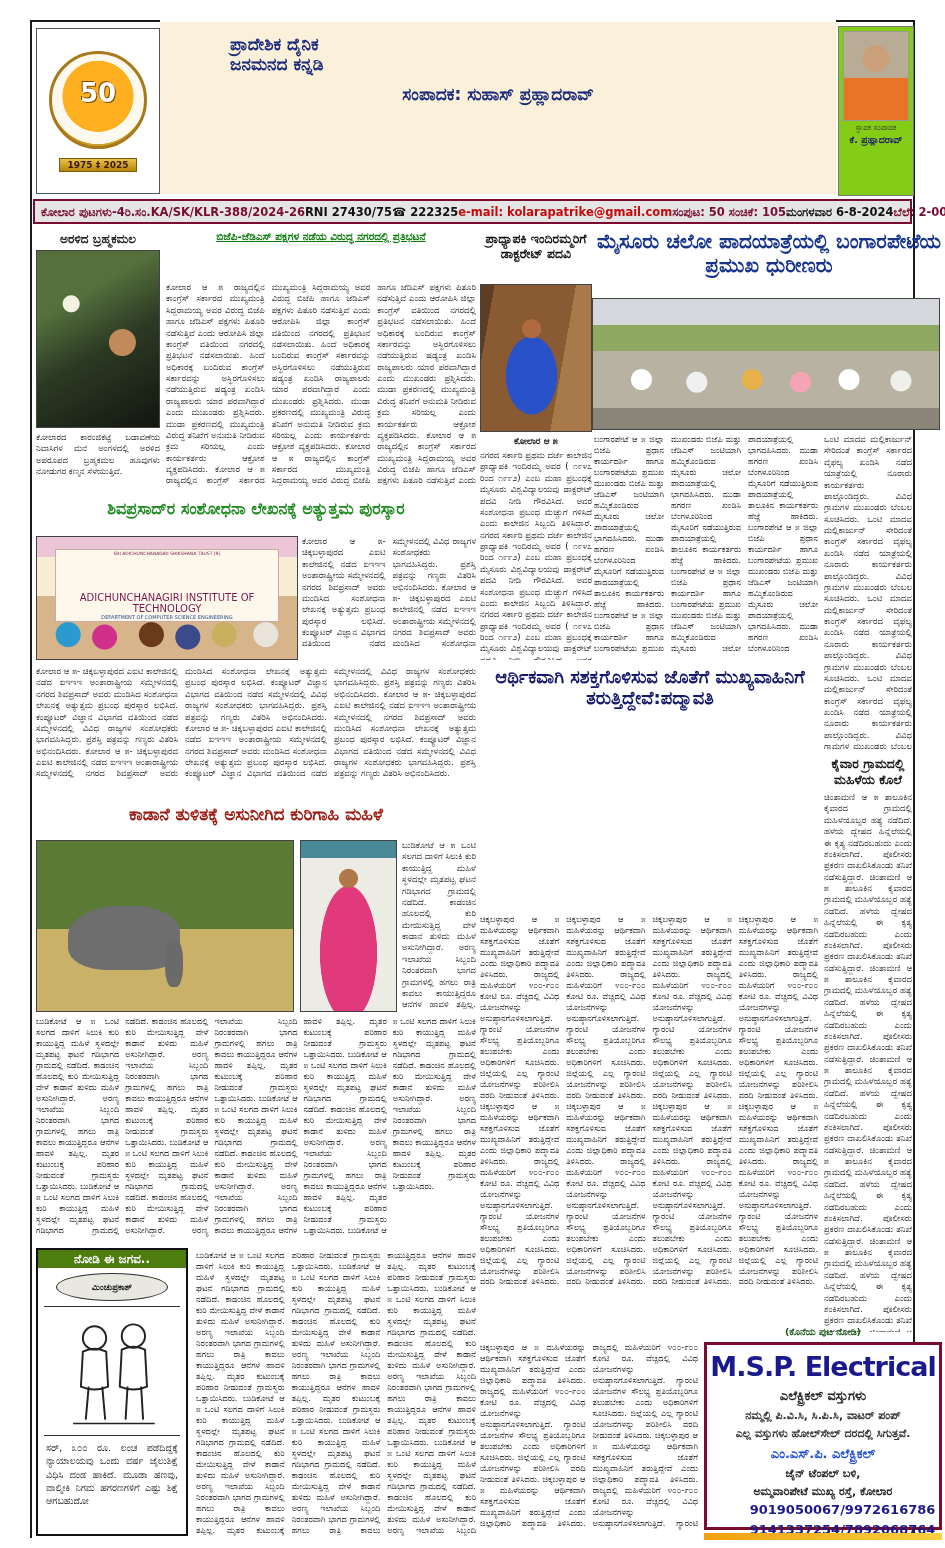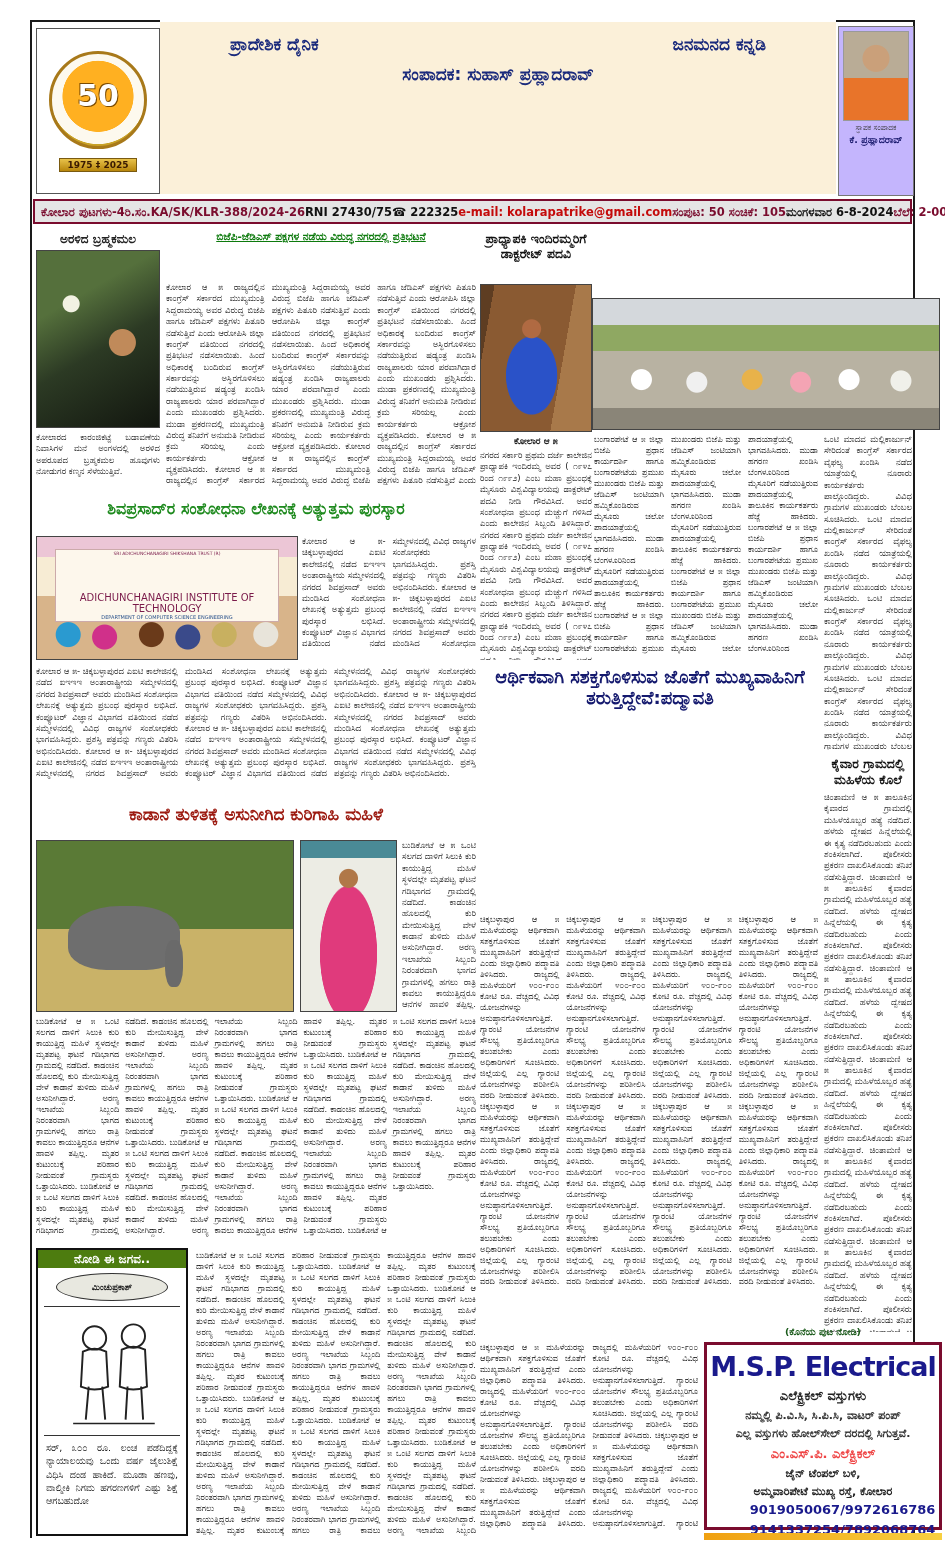--- a/index.html
+++ b/index.html
@@ -7,35 +7,35 @@
         font-family:"DejaVu Sans",sans-serif;overflow:hidden;}
   .vline{position:absolute;top:20px;bottom:10px;width:2px;background:#1a1a1a;}
   .hline-top{position:absolute;top:20px;height:2px;background:#1a1a1a;}
 
   
   .logo-box{position:absolute;left:36px;top:28px;width:122px;height:164px;background:#fff;
             border:1px solid #555;text-align:center;}
   .emblem{width:92px;height:92px;border-radius:50%;margin:22px auto 4px;position:relative;
           background:radial-gradient(circle at 50% 46%, #ffb021 0 52%, #fdf9ee 53% 70%, #c9a227 71% 100%);
           border:3px solid #a8791a;}
-  .emblem .fifty{position:absolute;left:0;right:0;top:24px;font-size:30px;font-weight:bold;color:#fff;
+  .emblem .fifty{position:absolute;left:0;right:0;top:24px;font-size:26px;font-weight:bold;color:#fff;
           text-shadow:1px 1px 0 #7a4a00, -1px -1px 0 #7a4a00;text-align:center;}
   .emblem-years{display:inline-block;margin-top:2px;background:linear-gradient(#e8c24a,#b8860b);
           color:#3a1a00;font-size:9px;font-weight:bold;padding:1px 8px;border:1px solid #7a5a10;}
   .head-center{position:absolute;left:160px;top:22px;width:676px;height:172px;background:#fbf0d9;}
   .tagline-row{display:flex;justify-content:space-between;padding:12px 70px 0 70px;
-          color:#1a2a7c;font-weight:bold;font-size:17px;}
+          color:#1a2a7c;font-weight:bold;font-size:17px;flex-direction:column;}
   .masthead-row{display:flex;justify-content:center;align-items:center;gap:16px;margin-top:8px;}
   .masthead-word{font-size:54px;font-weight:bold;color:#d42a10;line-height:1;
           text-shadow:2px 2px 0 rgba(60,20,0,0.45);}
   .coin{width:52px;height:52px;border-radius:50%;
           background:radial-gradient(circle at 38% 35%, #5a7a3a 0 18%, #2c4a1c 40%, #15280d 100%);
           border:2px solid #0e1c08;box-shadow:inset 0 0 6px #7a9a50;}
   .editor-line{text-align:center;margin-top:10px;color:#1a2a7c;font-weight:bold;font-size:17px;}
-  .founder-box{position:absolute;left:838px;top:26px;width:74px;height:168px;background:#c4b5fd;
+  .founder-box{position:absolute;left:838px;top:26px;width:74px;height:168px;background:#84cc16;
           border:1px solid #777;text-align:center;}
   .founder-photo{width:64px;height:88px;margin:4px auto 2px;border:1px solid #999;
           background:
             radial-gradient(circle at 50% 30%, #caa07a 0 13px, rgba(0,0,0,0) 14px),
             linear-gradient(#b9ac96 0 52%, #e8742a 52% 100%);}
   .founder-label{font-size:7.5px;color:#333;}
   .founder-name{font-size:9.5px;font-weight:bold;color:#1a1a6e;margin-top:1px;}
 
   
   .infobar{position:absolute;left:33px;top:199px;width:879px;height:25px;border:2px solid #7a0c2e;
@@ -117,21 +117,21 @@
   
   .subhead{font-weight:bold;text-align:center;color:#111;font-size:12.5px;line-height:1.25;}
 
   
   .ad-note{font-size:9.5px;color:#1a5a1a;font-weight:bold;text-align:center;}
   .ad-box{position:absolute;border:3px solid #7a0c2e;background:#fff;box-sizing:border-box;
       text-align:center;padding-top:6px;}
   .ad-title{font-size:27px;font-weight:bold;color:#1a1a8c;letter-spacing:-1px;}
   .ad-line1{font-size:13px;font-weight:bold;color:#222;margin-top:6px;}
   .ad-line2,.ad-line3{font-size:11px;font-weight:bold;color:#333;margin-top:5px;}
-  .ad-name{font-size:13px;font-weight:bold;color:#ef4444;margin-top:6px;}
+  .ad-name{font-size:13px;font-weight:bold;color:#1d4ed8;margin-top:6px;}
   .ad-addr{font-size:11px;font-weight:bold;color:#222;margin-top:5px;}
   .ad-phone{font-size:13px;font-weight:bold;color:#1a1a8c;line-height:1.25;margin-top:4px;padding-left:39px;}
   .ad-strip{position:absolute;height:7px;background:linear-gradient(90deg,#f0a010,#f8d040);}
 </style>
 </head>
 <body>
 
 <div class="page">
 
   <div class="vline" style="left:30px;"></div>
@@ -216,20 +216,21 @@
     </div>
     <div class="cartoon-caption">ಸರ್, ೩೦೦ ರೂ. ಲಂಚ ಪಡೆದಿದ್ದಕ್ಕೆ ನ್ಯಾಯಾಲಯವು ಒಂದು ವರ್ಷ ಜೈಲುಶಿಕ್ಷೆ ವಿಧಿಸಿ ದಂಡ ಹಾಕಿದೆ. ಮೂಡಾ ಹಣವು, ವಾಲ್ಮೀಕಿ ನಿಗಮ ಹಗರಣಗಳಿಗೆ ಎಷ್ಟು ಶಿಕ್ಷೆ ಆಗಬಹುದೋ</div>
   </div>
   <div class="abs bodytxt cols3" style="left:196px;top:1250px;width:280px;height:286px;font-size:8.2px;">ಬುಡಿಕೋಟೆ ಆ ೫ ಒಂಟಿ ಸಲಗದ ದಾಳಿಗೆ ಸಿಲುಕಿ ಕುರಿ ಕಾಯುತ್ತಿದ್ದ ಮಹಿಳೆ ಸ್ಥಳದಲ್ಲೇ ಮೃತಪಟ್ಟ ಘಟನೆ ಗಡಿಭಾಗದ ಗ್ರಾಮದಲ್ಲಿ ನಡೆದಿದೆ. ಕಾಡಂಚಿನ ಹೊಲದಲ್ಲಿ ಕುರಿ ಮೇಯಿಸುತ್ತಿದ್ದ ವೇಳೆ ಕಾಡಾನೆ ತುಳಿದು ಮಹಿಳೆ ಅಸುನೀಗಿದ್ದಾರೆ. ಅರಣ್ಯ ಇಲಾಖೆಯ ಸಿಬ್ಬಂದಿ ನಿರಂತರವಾಗಿ ಭಾಗದ ಗ್ರಾಮಗಳಲ್ಲಿ ಹಗಲು ರಾತ್ರಿ ಕಾವಲು ಕಾಯುತ್ತಿದ್ದರೂ ಆನೆಗಳ ಹಾವಳಿ ತಪ್ಪಿಲ್ಲ. ಮೃತರ ಕುಟುಂಬಕ್ಕೆ ಪರಿಹಾರ ನೀಡುವಂತೆ ಗ್ರಾಮಸ್ಥರು ಒತ್ತಾಯಿಸಿದರು. ಬುಡಿಕೋಟೆ ಆ ೫ ಒಂಟಿ ಸಲಗದ ದಾಳಿಗೆ ಸಿಲುಕಿ ಕುರಿ ಕಾಯುತ್ತಿದ್ದ ಮಹಿಳೆ ಸ್ಥಳದಲ್ಲೇ ಮೃತಪಟ್ಟ ಘಟನೆ ಗಡಿಭಾಗದ ಗ್ರಾಮದಲ್ಲಿ ನಡೆದಿದೆ. ಕಾಡಂಚಿನ ಹೊಲದಲ್ಲಿ ಕುರಿ ಮೇಯಿಸುತ್ತಿದ್ದ ವೇಳೆ ಕಾಡಾನೆ ತುಳಿದು ಮಹಿಳೆ ಅಸುನೀಗಿದ್ದಾರೆ. ಅರಣ್ಯ ಇಲಾಖೆಯ ಸಿಬ್ಬಂದಿ ನಿರಂತರವಾಗಿ ಭಾಗದ ಗ್ರಾಮಗಳಲ್ಲಿ ಹಗಲು ರಾತ್ರಿ ಕಾವಲು ಕಾಯುತ್ತಿದ್ದರೂ ಆನೆಗಳ ಹಾವಳಿ ತಪ್ಪಿಲ್ಲ. ಮೃತರ ಕುಟುಂಬಕ್ಕೆ ಪರಿಹಾರ ನೀಡುವಂತೆ ಗ್ರಾಮಸ್ಥರು ಒತ್ತಾಯಿಸಿದರು. ಬುಡಿಕೋಟೆ ಆ ೫ ಒಂಟಿ ಸಲಗದ ದಾಳಿಗೆ ಸಿಲುಕಿ ಕುರಿ ಕಾಯುತ್ತಿದ್ದ ಮಹಿಳೆ ಸ್ಥಳದಲ್ಲೇ ಮೃತಪಟ್ಟ ಘಟನೆ ಗಡಿಭಾಗದ ಗ್ರಾಮದಲ್ಲಿ ನಡೆದಿದೆ. ಕಾಡಂಚಿನ ಹೊಲದಲ್ಲಿ ಕುರಿ ಮೇಯಿಸುತ್ತಿದ್ದ ವೇಳೆ ಕಾಡಾನೆ ತುಳಿದು ಮಹಿಳೆ ಅಸುನೀಗಿದ್ದಾರೆ. ಅರಣ್ಯ ಇಲಾಖೆಯ ಸಿಬ್ಬಂದಿ ನಿರಂತರವಾಗಿ ಭಾಗದ ಗ್ರಾಮಗಳಲ್ಲಿ ಹಗಲು ರಾತ್ರಿ ಕಾವಲು ಕಾಯುತ್ತಿದ್ದರೂ ಆನೆಗಳ ಹಾವಳಿ ತಪ್ಪಿಲ್ಲ. ಮೃತರ ಕುಟುಂಬಕ್ಕೆ ಪರಿಹಾರ ನೀಡುವಂತೆ ಗ್ರಾಮಸ್ಥರು ಒತ್ತಾಯಿಸಿದರು. ಬುಡಿಕೋಟೆ ಆ ೫ ಒಂಟಿ ಸಲಗದ ದಾಳಿಗೆ ಸಿಲುಕಿ ಕುರಿ ಕಾಯುತ್ತಿದ್ದ ಮಹಿಳೆ ಸ್ಥಳದಲ್ಲೇ ಮೃತಪಟ್ಟ ಘಟನೆ ಗಡಿಭಾಗದ ಗ್ರಾಮದಲ್ಲಿ ನಡೆದಿದೆ. ಕಾಡಂಚಿನ ಹೊಲದಲ್ಲಿ ಕುರಿ ಮೇಯಿಸುತ್ತಿದ್ದ ವೇಳೆ ಕಾಡಾನೆ ತುಳಿದು ಮಹಿಳೆ ಅಸುನೀಗಿದ್ದಾರೆ. ಅರಣ್ಯ ಇಲಾಖೆಯ ಸಿಬ್ಬಂದಿ ನಿರಂತರವಾಗಿ ಭಾಗದ ಗ್ರಾಮಗಳಲ್ಲಿ ಹಗಲು ರಾತ್ರಿ ಕಾವಲು ಕಾಯುತ್ತಿದ್ದರೂ ಆನೆಗಳ ಹಾವಳಿ ತಪ್ಪಿಲ್ಲ. ಮೃತರ ಕುಟುಂಬಕ್ಕೆ ಪರಿಹಾರ ನೀಡುವಂತೆ ಗ್ರಾಮಸ್ಥರು ಒತ್ತಾಯಿಸಿದರು. ಬುಡಿಕೋಟೆ ಆ ೫ ಒಂಟಿ ಸಲಗದ ದಾಳಿಗೆ ಸಿಲುಕಿ ಕುರಿ ಕಾಯುತ್ತಿದ್ದ ಮಹಿಳೆ ಸ್ಥಳದಲ್ಲೇ ಮೃತಪಟ್ಟ ಘಟನೆ ಗಡಿಭಾಗದ ಗ್ರಾಮದಲ್ಲಿ ನಡೆದಿದೆ. ಕಾಡಂಚಿನ ಹೊಲದಲ್ಲಿ ಕುರಿ ಮೇಯಿಸುತ್ತಿದ್ದ ವೇಳೆ ಕಾಡಾನೆ ತುಳಿದು ಮಹಿಳೆ ಅಸುನೀಗಿದ್ದಾರೆ. ಅರಣ್ಯ ಇಲಾಖೆಯ ಸಿಬ್ಬಂದಿ ನಿರಂತರವಾಗಿ ಭಾಗದ ಗ್ರಾಮಗಳಲ್ಲಿ ಹಗಲು ರಾತ್ರಿ ಕಾವಲು ಕಾಯುತ್ತಿದ್ದರೂ ಆನೆಗಳ ಹಾವಳಿ ತಪ್ಪಿಲ್ಲ. ಮೃತರ ಕುಟುಂಬಕ್ಕೆ ಪರಿಹಾರ ನೀಡುವಂತೆ ಗ್ರಾಮಸ್ಥರು ಒತ್ತಾಯಿಸಿದರು. ಬುಡಿಕೋಟೆ ಆ ೫ ಒಂಟಿ ಸಲಗದ ದಾಳಿಗೆ ಸಿಲುಕಿ ಕುರಿ ಕಾಯುತ್ತಿದ್ದ ಮಹಿಳೆ ಸ್ಥಳದಲ್ಲೇ ಮೃತಪಟ್ಟ ಘಟನೆ ಗಡಿಭಾಗದ ಗ್ರಾಮದಲ್ಲಿ ನಡೆದಿದೆ. ಕಾಡಂಚಿನ ಹೊಲದಲ್ಲಿ ಕುರಿ ಮೇಯಿಸುತ್ತಿದ್ದ ವೇಳೆ ಕಾಡಾನೆ ತುಳಿದು ಮಹಿಳೆ ಅಸುನೀಗಿದ್ದಾರೆ. ಅರಣ್ಯ ಇಲಾಖೆಯ ಸಿಬ್ಬಂದಿ ನಿರಂತರವಾಗಿ ಭಾಗದ ಗ್ರಾಮಗಳಲ್ಲಿ ಹಗಲು ರಾತ್ರಿ ಕಾವಲು ಕಾಯುತ್ತಿದ್ದರೂ ಆನೆಗಳ ಹಾವಳಿ ತಪ್ಪಿಲ್ಲ. ಮೃತರ ಕುಟುಂಬಕ್ಕೆ ಪರಿಹಾರ ನೀಡುವಂತೆ ಗ್ರಾಮಸ್ಥರು ಒತ್ತಾಯಿಸಿದರು.</div>
 
   <div class="abs headline" style="left:480px;top:232px;width:112px;font-size:12.5px;color:#111;">ಪ್ರಾಧ್ಯಾಪಕಿ ಇಂದಿರಮ್ಮರಿಗೆ ಡಾಕ್ಟರೇಟ್ ಪದವಿ</div>
   <div class="photo ph-indira" style="left:480px;top:284px;width:112px;height:148px;"></div>
   <div class="abs caption" style="left:480px;top:436px;width:112px;font-size:9px;">ಕೋಲಾರ ಆ ೫</div>
   <div class="abs bodytxt" style="left:480px;top:450px;width:112px;height:210px;">ನಗರದ ಸರ್ಕಾರಿ ಪ್ರಥಮ ದರ್ಜೆ ಕಾಲೇಜಿನ ಪ್ರಾಧ್ಯಾಪಕಿ ಇಂದಿರಮ್ಮ ಅವರ ( ೧೯೪೭ ರಿಂದ ೧೯೯೨) ಎಂಬ ಮಹಾ ಪ್ರಬಂಧಕ್ಕೆ ಮೈಸೂರು ವಿಶ್ವವಿದ್ಯಾಲಯವು ಡಾಕ್ಟರೇಟ್ ಪದವಿ ನೀಡಿ ಗೌರವಿಸಿದೆ. ಅವರ ಸಂಶೋಧನಾ ಪ್ರಬಂಧ ಮೆಚ್ಚುಗೆ ಗಳಿಸಿದೆ ಎಂದು ಕಾಲೇಜಿನ ಸಿಬ್ಬಂದಿ ತಿಳಿಸಿದ್ದಾರೆ. ನಗರದ ಸರ್ಕಾರಿ ಪ್ರಥಮ ದರ್ಜೆ ಕಾಲೇಜಿನ ಪ್ರಾಧ್ಯಾಪಕಿ ಇಂದಿರಮ್ಮ ಅವರ ( ೧೯೪೭ ರಿಂದ ೧೯೯೨) ಎಂಬ ಮಹಾ ಪ್ರಬಂಧಕ್ಕೆ ಮೈಸೂರು ವಿಶ್ವವಿದ್ಯಾಲಯವು ಡಾಕ್ಟರೇಟ್ ಪದವಿ ನೀಡಿ ಗೌರವಿಸಿದೆ. ಅವರ ಸಂಶೋಧನಾ ಪ್ರಬಂಧ ಮೆಚ್ಚುಗೆ ಗಳಿಸಿದೆ ಎಂದು ಕಾಲೇಜಿನ ಸಿಬ್ಬಂದಿ ತಿಳಿಸಿದ್ದಾರೆ. ನಗರದ ಸರ್ಕಾರಿ ಪ್ರಥಮ ದರ್ಜೆ ಕಾಲೇಜಿನ ಪ್ರಾಧ್ಯಾಪಕಿ ಇಂದಿರಮ್ಮ ಅವರ ( ೧೯೪೭ ರಿಂದ ೧೯೯೨) ಎಂಬ ಮಹಾ ಪ್ರಬಂಧಕ್ಕೆ ಮೈಸೂರು ವಿಶ್ವವಿದ್ಯಾಲಯವು ಡಾಕ್ಟರೇಟ್ ಪದವಿ ನೀಡಿ ಗೌರವಿಸಿದೆ. ಅವರ ಸಂಶೋಧನಾ ಪ್ರಬಂಧ ಮೆಚ್ಚುಗೆ ಗಳಿಸಿದೆ ಎಂದು ಕಾಲೇಜಿನ ಸಿಬ್ಬಂದಿ ತಿಳಿಸಿದ್ದಾರೆ.</div>
 
+  <div class="abs headline" style="left:594px;top:230px;width:350px;font-size:20px;color:#16348c;">ಮೈಸೂರು ಚಲೋ ಪಾದಯಾತ್ರೆಯಲ್ಲಿ ಬಂಗಾರಪೇಟೆಯ ಪ್ರಮುಖ ಧುರೀಣರು</div>
   <div class="photo ph-padyatra" style="left:592px;top:298px;width:348px;height:132px;"></div>
   <div class="abs bodytxt cols3" style="left:594px;top:434px;width:224px;height:226px;font-size:8.2px;">ಬಂಗಾರಪೇಟೆ ಆ ೫ ಜಿಲ್ಲಾ ಬಿಜೆಪಿ ಪ್ರಧಾನ ಕಾರ್ಯದರ್ಶಿ ಹಾಗೂ ಬಂಗಾರಪೇಟೆಯ ಪ್ರಮುಖ ಮುಖಂಡರು ಬಿಜೆಪಿ ಮತ್ತು ಜೆಡಿಎಸ್ ಜಂಟಿಯಾಗಿ ಹಮ್ಮಿಕೊಂಡಿರುವ ಮೈಸೂರು ಚಲೋ ಪಾದಯಾತ್ರೆಯಲ್ಲಿ ಭಾಗವಹಿಸಿದರು. ಮುಡಾ ಹಗರಣ ಖಂಡಿಸಿ ಬೆಂಗಳೂರಿನಿಂದ ಮೈಸೂರಿಗೆ ನಡೆಯುತ್ತಿರುವ ಪಾದಯಾತ್ರೆಯಲ್ಲಿ ತಾಲೂಕಿನ ಕಾರ್ಯಕರ್ತರು ಹೆಜ್ಜೆ ಹಾಕಿದರು. ಬಂಗಾರಪೇಟೆ ಆ ೫ ಜಿಲ್ಲಾ ಬಿಜೆಪಿ ಪ್ರಧಾನ ಕಾರ್ಯದರ್ಶಿ ಹಾಗೂ ಬಂಗಾರಪೇಟೆಯ ಪ್ರಮುಖ ಮುಖಂಡರು ಬಿಜೆಪಿ ಮತ್ತು ಜೆಡಿಎಸ್ ಜಂಟಿಯಾಗಿ ಹಮ್ಮಿಕೊಂಡಿರುವ ಮೈಸೂರು ಚಲೋ ಪಾದಯಾತ್ರೆಯಲ್ಲಿ ಭಾಗವಹಿಸಿದರು. ಮುಡಾ ಹಗರಣ ಖಂಡಿಸಿ ಬೆಂಗಳೂರಿನಿಂದ ಮೈಸೂರಿಗೆ ನಡೆಯುತ್ತಿರುವ ಪಾದಯಾತ್ರೆಯಲ್ಲಿ ತಾಲೂಕಿನ ಕಾರ್ಯಕರ್ತರು ಹೆಜ್ಜೆ ಹಾಕಿದರು. ಬಂಗಾರಪೇಟೆ ಆ ೫ ಜಿಲ್ಲಾ ಬಿಜೆಪಿ ಪ್ರಧಾನ ಕಾರ್ಯದರ್ಶಿ ಹಾಗೂ ಬಂಗಾರಪೇಟೆಯ ಪ್ರಮುಖ ಮುಖಂಡರು ಬಿಜೆಪಿ ಮತ್ತು ಜೆಡಿಎಸ್ ಜಂಟಿಯಾಗಿ ಹಮ್ಮಿಕೊಂಡಿರುವ ಮೈಸೂರು ಚಲೋ ಪಾದಯಾತ್ರೆಯಲ್ಲಿ ಭಾಗವಹಿಸಿದರು. ಮುಡಾ ಹಗರಣ ಖಂಡಿಸಿ ಬೆಂಗಳೂರಿನಿಂದ ಮೈಸೂರಿಗೆ ನಡೆಯುತ್ತಿರುವ ಪಾದಯಾತ್ರೆಯಲ್ಲಿ ತಾಲೂಕಿನ ಕಾರ್ಯಕರ್ತರು ಹೆಜ್ಜೆ ಹಾಕಿದರು. ಬಂಗಾರಪೇಟೆ ಆ ೫ ಜಿಲ್ಲಾ ಬಿಜೆಪಿ ಪ್ರಧಾನ ಕಾರ್ಯದರ್ಶಿ ಹಾಗೂ ಬಂಗಾರಪೇಟೆಯ ಪ್ರಮುಖ ಮುಖಂಡರು ಬಿಜೆಪಿ ಮತ್ತು ಜೆಡಿಎಸ್ ಜಂಟಿಯಾಗಿ ಹಮ್ಮಿಕೊಂಡಿರುವ ಮೈಸೂರು ಚಲೋ ಪಾದಯಾತ್ರೆಯಲ್ಲಿ ಭಾಗವಹಿಸಿದರು. ಮುಡಾ ಹಗರಣ ಖಂಡಿಸಿ ಬೆಂಗಳೂರಿನಿಂದ ಮೈಸೂರಿಗೆ ನಡೆಯುತ್ತಿರುವ ಪಾದಯಾತ್ರೆಯಲ್ಲಿ ತಾಲೂಕಿನ ಕಾರ್ಯಕರ್ತರು ಹೆಜ್ಜೆ ಹಾಕಿದರು. ಬಂಗಾರಪೇಟೆ ಆ ೫ ಜಿಲ್ಲಾ ಬಿಜೆಪಿ ಪ್ರಧಾನ ಕಾರ್ಯದರ್ಶಿ ಹಾಗೂ ಬಂಗಾರಪೇಟೆಯ ಪ್ರಮುಖ ಮುಖಂಡರು ಬಿಜೆಪಿ ಮತ್ತು ಜೆಡಿಎಸ್ ಜಂಟಿಯಾಗಿ ಹಮ್ಮಿಕೊಂಡಿರುವ ಮೈಸೂರು ಚಲೋ ಪಾದಯಾತ್ರೆಯಲ್ಲಿ ಭಾಗವಹಿಸಿದರು. ಮುಡಾ ಹಗರಣ ಖಂಡಿಸಿ ಬೆಂಗಳೂರಿನಿಂದ ಮೈಸೂರಿಗೆ ನಡೆಯುತ್ತಿರುವ ಪಾದಯಾತ್ರೆಯಲ್ಲಿ ತಾಲೂಕಿನ ಕಾರ್ಯಕರ್ತರು ಹೆಜ್ಜೆ ಹಾಕಿದರು.</div>
   <div class="abs bodytxt" style="left:824px;top:434px;width:88px;height:316px;">ಒಂಟಿ ಮಾದವ ಮಲ್ಲಿಕಾರ್ಜುನ್ ಸೇರಿದಂತೆ ಕಾಂಗ್ರೆಸ್ ಸರ್ಕಾರದ ವೈಫಲ್ಯ ಖಂಡಿಸಿ ನಡೆದ ಯಾತ್ರೆಯಲ್ಲಿ ನೂರಾರು ಕಾರ್ಯಕರ್ತರು ಪಾಲ್ಗೊಂಡಿದ್ದರು. ವಿವಿಧ ಗ್ರಾಮಗಳ ಮುಖಂಡರು ಬೆಂಬಲ ಸೂಚಿಸಿದರು. ಒಂಟಿ ಮಾದವ ಮಲ್ಲಿಕಾರ್ಜುನ್ ಸೇರಿದಂತೆ ಕಾಂಗ್ರೆಸ್ ಸರ್ಕಾರದ ವೈಫಲ್ಯ ಖಂಡಿಸಿ ನಡೆದ ಯಾತ್ರೆಯಲ್ಲಿ ನೂರಾರು ಕಾರ್ಯಕರ್ತರು ಪಾಲ್ಗೊಂಡಿದ್ದರು. ವಿವಿಧ ಗ್ರಾಮಗಳ ಮುಖಂಡರು ಬೆಂಬಲ ಸೂಚಿಸಿದರು. ಒಂಟಿ ಮಾದವ ಮಲ್ಲಿಕಾರ್ಜುನ್ ಸೇರಿದಂತೆ ಕಾಂಗ್ರೆಸ್ ಸರ್ಕಾರದ ವೈಫಲ್ಯ ಖಂಡಿಸಿ ನಡೆದ ಯಾತ್ರೆಯಲ್ಲಿ ನೂರಾರು ಕಾರ್ಯಕರ್ತರು ಪಾಲ್ಗೊಂಡಿದ್ದರು. ವಿವಿಧ ಗ್ರಾಮಗಳ ಮುಖಂಡರು ಬೆಂಬಲ ಸೂಚಿಸಿದರು. ಒಂಟಿ ಮಾದವ ಮಲ್ಲಿಕಾರ್ಜುನ್ ಸೇರಿದಂತೆ ಕಾಂಗ್ರೆಸ್ ಸರ್ಕಾರದ ವೈಫಲ್ಯ ಖಂಡಿಸಿ ನಡೆದ ಯಾತ್ರೆಯಲ್ಲಿ ನೂರಾರು ಕಾರ್ಯಕರ್ತರು ಪಾಲ್ಗೊಂಡಿದ್ದರು. ವಿವಿಧ ಗ್ರಾಮಗಳ ಮುಖಂಡರು ಬೆಂಬಲ ಸೂಚಿಸಿದರು.</div>
   <div class="abs subhead" style="left:820px;top:756px;width:96px;">ಕೈವಾರ ಗ್ರಾಮದಲ್ಲಿ ಮಹಿಳೆಯ ಕೊಲೆ</div>
   <div class="abs bodytxt" style="left:824px;top:792px;width:88px;height:540px;">ಚಿಂತಾಮಣಿ ಆ ೫ ತಾಲೂಕಿನ ಕೈವಾರದ ಗ್ರಾಮದಲ್ಲಿ ಮಹಿಳೆಯೊಬ್ಬರ ಹತ್ಯೆ ನಡೆದಿದೆ. ಹಳೆಯ ದ್ವೇಷದ ಹಿನ್ನೆಲೆಯಲ್ಲಿ ಈ ಕೃತ್ಯ ನಡೆದಿರಬಹುದು ಎಂದು ಶಂಕಿಸಲಾಗಿದೆ. ಪೊಲೀಸರು ಪ್ರಕರಣ ದಾಖಲಿಸಿಕೊಂಡು ತನಿಖೆ ನಡೆಸುತ್ತಿದ್ದಾರೆ. ಚಿಂತಾಮಣಿ ಆ ೫ ತಾಲೂಕಿನ ಕೈವಾರದ ಗ್ರಾಮದಲ್ಲಿ ಮಹಿಳೆಯೊಬ್ಬರ ಹತ್ಯೆ ನಡೆದಿದೆ. ಹಳೆಯ ದ್ವೇಷದ ಹಿನ್ನೆಲೆಯಲ್ಲಿ ಈ ಕೃತ್ಯ ನಡೆದಿರಬಹುದು ಎಂದು ಶಂಕಿಸಲಾಗಿದೆ. ಪೊಲೀಸರು ಪ್ರಕರಣ ದಾಖಲಿಸಿಕೊಂಡು ತನಿಖೆ ನಡೆಸುತ್ತಿದ್ದಾರೆ. ಚಿಂತಾಮಣಿ ಆ ೫ ತಾಲೂಕಿನ ಕೈವಾರದ ಗ್ರಾಮದಲ್ಲಿ ಮಹಿಳೆಯೊಬ್ಬರ ಹತ್ಯೆ ನಡೆದಿದೆ. ಹಳೆಯ ದ್ವೇಷದ ಹಿನ್ನೆಲೆಯಲ್ಲಿ ಈ ಕೃತ್ಯ ನಡೆದಿರಬಹುದು ಎಂದು ಶಂಕಿಸಲಾಗಿದೆ. ಪೊಲೀಸರು ಪ್ರಕರಣ ದಾಖಲಿಸಿಕೊಂಡು ತನಿಖೆ ನಡೆಸುತ್ತಿದ್ದಾರೆ. ಚಿಂತಾಮಣಿ ಆ ೫ ತಾಲೂಕಿನ ಕೈವಾರದ ಗ್ರಾಮದಲ್ಲಿ ಮಹಿಳೆಯೊಬ್ಬರ ಹತ್ಯೆ ನಡೆದಿದೆ. ಹಳೆಯ ದ್ವೇಷದ ಹಿನ್ನೆಲೆಯಲ್ಲಿ ಈ ಕೃತ್ಯ ನಡೆದಿರಬಹುದು ಎಂದು ಶಂಕಿಸಲಾಗಿದೆ. ಪೊಲೀಸರು ಪ್ರಕರಣ ದಾಖಲಿಸಿಕೊಂಡು ತನಿಖೆ ನಡೆಸುತ್ತಿದ್ದಾರೆ. ಚಿಂತಾಮಣಿ ಆ ೫ ತಾಲೂಕಿನ ಕೈವಾರದ ಗ್ರಾಮದಲ್ಲಿ ಮಹಿಳೆಯೊಬ್ಬರ ಹತ್ಯೆ ನಡೆದಿದೆ. ಹಳೆಯ ದ್ವೇಷದ ಹಿನ್ನೆಲೆಯಲ್ಲಿ ಈ ಕೃತ್ಯ ನಡೆದಿರಬಹುದು ಎಂದು ಶಂಕಿಸಲಾಗಿದೆ. ಪೊಲೀಸರು ಪ್ರಕರಣ ದಾಖಲಿಸಿಕೊಂಡು ತನಿಖೆ ನಡೆಸುತ್ತಿದ್ದಾರೆ. ಚಿಂತಾಮಣಿ ಆ ೫ ತಾಲೂಕಿನ ಕೈವಾರದ ಗ್ರಾಮದಲ್ಲಿ ಮಹಿಳೆಯೊಬ್ಬರ ಹತ್ಯೆ ನಡೆದಿದೆ. ಹಳೆಯ ದ್ವೇಷದ ಹಿನ್ನೆಲೆಯಲ್ಲಿ ಈ ಕೃತ್ಯ ನಡೆದಿರಬಹುದು ಎಂದು ಶಂಕಿಸಲಾಗಿದೆ. ಪೊಲೀಸರು ಪ್ರಕರಣ ದಾಖಲಿಸಿಕೊಂಡು ತನಿಖೆ ನಡೆಸುತ್ತಿದ್ದಾರೆ. ಚಿಂತಾಮಣಿ ಆ ೫ ತಾಲೂಕಿನ ಕೈವಾರದ ಗ್ರಾಮದಲ್ಲಿ ಮಹಿಳೆಯೊಬ್ಬರ ಹತ್ಯೆ ನಡೆದಿದೆ. ಹಳೆಯ ದ್ವೇಷದ ಹಿನ್ನೆಲೆಯಲ್ಲಿ ಈ ಕೃತ್ಯ ನಡೆದಿರಬಹುದು ಎಂದು ಶಂಕಿಸಲಾಗಿದೆ. ಪೊಲೀಸರು ಪ್ರಕರಣ ದಾಖಲಿಸಿಕೊಂಡು ತನಿಖೆ ನಡೆಸುತ್ತಿದ್ದಾರೆ.</div>
 
   <div class="abs headline" style="left:480px;top:666px;width:340px;font-size:18px;color:#14196e;">ಆರ್ಥಿಕವಾಗಿ ಸಶಕ್ತಗೊಳಿಸುವ ಜೊತೆಗೆ ಮುಖ್ಯವಾಹಿನಿಗೆ ತರುತ್ತಿದ್ದೇವೆ:ಪದ್ಮಾವತಿ</div>
   <div class="abs bodytxt cols4" style="left:480px;top:914px;width:338px;height:420px;font-size:8.2px;">ಚಿಕ್ಕಬಳ್ಳಾಪುರ ಆ ೫ ಮಹಿಳೆಯರನ್ನು ಆರ್ಥಿಕವಾಗಿ ಸಶಕ್ತಗೊಳಿಸುವ ಜೊತೆಗೆ ಮುಖ್ಯವಾಹಿನಿಗೆ ತರುತ್ತಿದ್ದೇವೆ ಎಂದು ಜಿಲ್ಲಾಧಿಕಾರಿ ಪದ್ಮಾವತಿ ತಿಳಿಸಿದರು. ರಾಜ್ಯದಲ್ಲಿ ಮಹಿಳೆಯರಿಗೆ ೪೦೦-೯೦೦ ಕೋಟಿ ರೂ. ವೆಚ್ಚದಲ್ಲಿ ವಿವಿಧ ಯೋಜನೆಗಳನ್ನು ಅನುಷ್ಠಾನಗೊಳಿಸಲಾಗುತ್ತಿದೆ. ಗ್ಯಾರಂಟಿ ಯೋಜನೆಗಳ ಸೌಲಭ್ಯ ಪ್ರತಿಯೊಬ್ಬರಿಗೂ ತಲುಪಬೇಕು ಎಂದು ಅಧಿಕಾರಿಗಳಿಗೆ ಸೂಚಿಸಿದರು. ಜಿಲ್ಲೆಯಲ್ಲಿ ಎಲ್ಲ ಗ್ಯಾರಂಟಿ ಯೋಜನೆಗಳನ್ನು ಪರಿಶೀಲಿಸಿ ವರದಿ ನೀಡುವಂತೆ ತಿಳಿಸಿದರು. ಚಿಕ್ಕಬಳ್ಳಾಪುರ ಆ ೫ ಮಹಿಳೆಯರನ್ನು ಆರ್ಥಿಕವಾಗಿ ಸಶಕ್ತಗೊಳಿಸುವ ಜೊತೆಗೆ ಮುಖ್ಯವಾಹಿನಿಗೆ ತರುತ್ತಿದ್ದೇವೆ ಎಂದು ಜಿಲ್ಲಾಧಿಕಾರಿ ಪದ್ಮಾವತಿ ತಿಳಿಸಿದರು. ರಾಜ್ಯದಲ್ಲಿ ಮಹಿಳೆಯರಿಗೆ ೪೦೦-೯೦೦ ಕೋಟಿ ರೂ. ವೆಚ್ಚದಲ್ಲಿ ವಿವಿಧ ಯೋಜನೆಗಳನ್ನು ಅನುಷ್ಠಾನಗೊಳಿಸಲಾಗುತ್ತಿದೆ. ಗ್ಯಾರಂಟಿ ಯೋಜನೆಗಳ ಸೌಲಭ್ಯ ಪ್ರತಿಯೊಬ್ಬರಿಗೂ ತಲುಪಬೇಕು ಎಂದು ಅಧಿಕಾರಿಗಳಿಗೆ ಸೂಚಿಸಿದರು. ಜಿಲ್ಲೆಯಲ್ಲಿ ಎಲ್ಲ ಗ್ಯಾರಂಟಿ ಯೋಜನೆಗಳನ್ನು ಪರಿಶೀಲಿಸಿ ವರದಿ ನೀಡುವಂತೆ ತಿಳಿಸಿದರು. ಚಿಕ್ಕಬಳ್ಳಾಪುರ ಆ ೫ ಮಹಿಳೆಯರನ್ನು ಆರ್ಥಿಕವಾಗಿ ಸಶಕ್ತಗೊಳಿಸುವ ಜೊತೆಗೆ ಮುಖ್ಯವಾಹಿನಿಗೆ ತರುತ್ತಿದ್ದೇವೆ ಎಂದು ಜಿಲ್ಲಾಧಿಕಾರಿ ಪದ್ಮಾವತಿ ತಿಳಿಸಿದರು. ರಾಜ್ಯದಲ್ಲಿ ಮಹಿಳೆಯರಿಗೆ ೪೦೦-೯೦೦ ಕೋಟಿ ರೂ. ವೆಚ್ಚದಲ್ಲಿ ವಿವಿಧ ಯೋಜನೆಗಳನ್ನು ಅನುಷ್ಠಾನಗೊಳಿಸಲಾಗುತ್ತಿದೆ. ಗ್ಯಾರಂಟಿ ಯೋಜನೆಗಳ ಸೌಲಭ್ಯ ಪ್ರತಿಯೊಬ್ಬರಿಗೂ ತಲುಪಬೇಕು ಎಂದು ಅಧಿಕಾರಿಗಳಿಗೆ ಸೂಚಿಸಿದರು. ಜಿಲ್ಲೆಯಲ್ಲಿ ಎಲ್ಲ ಗ್ಯಾರಂಟಿ ಯೋಜನೆಗಳನ್ನು ಪರಿಶೀಲಿಸಿ ವರದಿ ನೀಡುವಂತೆ ತಿಳಿಸಿದರು. ಚಿಕ್ಕಬಳ್ಳಾಪುರ ಆ ೫ ಮಹಿಳೆಯರನ್ನು ಆರ್ಥಿಕವಾಗಿ ಸಶಕ್ತಗೊಳಿಸುವ ಜೊತೆಗೆ ಮುಖ್ಯವಾಹಿನಿಗೆ ತರುತ್ತಿದ್ದೇವೆ ಎಂದು ಜಿಲ್ಲಾಧಿಕಾರಿ ಪದ್ಮಾವತಿ ತಿಳಿಸಿದರು. ರಾಜ್ಯದಲ್ಲಿ ಮಹಿಳೆಯರಿಗೆ ೪೦೦-೯೦೦ ಕೋಟಿ ರೂ. ವೆಚ್ಚದಲ್ಲಿ ವಿವಿಧ ಯೋಜನೆಗಳನ್ನು ಅನುಷ್ಠಾನಗೊಳಿಸಲಾಗುತ್ತಿದೆ. ಗ್ಯಾರಂಟಿ ಯೋಜನೆಗಳ ಸೌಲಭ್ಯ ಪ್ರತಿಯೊಬ್ಬರಿಗೂ ತಲುಪಬೇಕು ಎಂದು ಅಧಿಕಾರಿಗಳಿಗೆ ಸೂಚಿಸಿದರು. ಜಿಲ್ಲೆಯಲ್ಲಿ ಎಲ್ಲ ಗ್ಯಾರಂಟಿ ಯೋಜನೆಗಳನ್ನು ಪರಿಶೀಲಿಸಿ ವರದಿ ನೀಡುವಂತೆ ತಿಳಿಸಿದರು. ಚಿಕ್ಕಬಳ್ಳಾಪುರ ಆ ೫ ಮಹಿಳೆಯರನ್ನು ಆರ್ಥಿಕವಾಗಿ ಸಶಕ್ತಗೊಳಿಸುವ ಜೊತೆಗೆ ಮುಖ್ಯವಾಹಿನಿಗೆ ತರುತ್ತಿದ್ದೇವೆ ಎಂದು ಜಿಲ್ಲಾಧಿಕಾರಿ ಪದ್ಮಾವತಿ ತಿಳಿಸಿದರು. ರಾಜ್ಯದಲ್ಲಿ ಮಹಿಳೆಯರಿಗೆ ೪೦೦-೯೦೦ ಕೋಟಿ ರೂ. ವೆಚ್ಚದಲ್ಲಿ ವಿವಿಧ ಯೋಜನೆಗಳನ್ನು ಅನುಷ್ಠಾನಗೊಳಿಸಲಾಗುತ್ತಿದೆ. ಗ್ಯಾರಂಟಿ ಯೋಜನೆಗಳ ಸೌಲಭ್ಯ ಪ್ರತಿಯೊಬ್ಬರಿಗೂ ತಲುಪಬೇಕು ಎಂದು ಅಧಿಕಾರಿಗಳಿಗೆ ಸೂಚಿಸಿದರು. ಜಿಲ್ಲೆಯಲ್ಲಿ ಎಲ್ಲ ಗ್ಯಾರಂಟಿ ಯೋಜನೆಗಳನ್ನು ಪರಿಶೀಲಿಸಿ ವರದಿ ನೀಡುವಂತೆ ತಿಳಿಸಿದರು. ಚಿಕ್ಕಬಳ್ಳಾಪುರ ಆ ೫ ಮಹಿಳೆಯರನ್ನು ಆರ್ಥಿಕವಾಗಿ ಸಶಕ್ತಗೊಳಿಸುವ ಜೊತೆಗೆ ಮುಖ್ಯವಾಹಿನಿಗೆ ತರುತ್ತಿದ್ದೇವೆ ಎಂದು ಜಿಲ್ಲಾಧಿಕಾರಿ ಪದ್ಮಾವತಿ ತಿಳಿಸಿದರು. ರಾಜ್ಯದಲ್ಲಿ ಮಹಿಳೆಯರಿಗೆ ೪೦೦-೯೦೦ ಕೋಟಿ ರೂ. ವೆಚ್ಚದಲ್ಲಿ ವಿವಿಧ ಯೋಜನೆಗಳನ್ನು ಅನುಷ್ಠಾನಗೊಳಿಸಲಾಗುತ್ತಿದೆ. ಗ್ಯಾರಂಟಿ ಯೋಜನೆಗಳ ಸೌಲಭ್ಯ ಪ್ರತಿಯೊಬ್ಬರಿಗೂ ತಲುಪಬೇಕು ಎಂದು ಅಧಿಕಾರಿಗಳಿಗೆ ಸೂಚಿಸಿದರು. ಜಿಲ್ಲೆಯಲ್ಲಿ ಎಲ್ಲ ಗ್ಯಾರಂಟಿ ಯೋಜನೆಗಳನ್ನು ಪರಿಶೀಲಿಸಿ ವರದಿ ನೀಡುವಂತೆ ತಿಳಿಸಿದರು. ಚಿಕ್ಕಬಳ್ಳಾಪುರ ಆ ೫ ಮಹಿಳೆಯರನ್ನು ಆರ್ಥಿಕವಾಗಿ ಸಶಕ್ತಗೊಳಿಸುವ ಜೊತೆಗೆ ಮುಖ್ಯವಾಹಿನಿಗೆ ತರುತ್ತಿದ್ದೇವೆ ಎಂದು ಜಿಲ್ಲಾಧಿಕಾರಿ ಪದ್ಮಾವತಿ ತಿಳಿಸಿದರು. ರಾಜ್ಯದಲ್ಲಿ ಮಹಿಳೆಯರಿಗೆ ೪೦೦-೯೦೦ ಕೋಟಿ ರೂ. ವೆಚ್ಚದಲ್ಲಿ ವಿವಿಧ ಯೋಜನೆಗಳನ್ನು ಅನುಷ್ಠಾನಗೊಳಿಸಲಾಗುತ್ತಿದೆ. ಗ್ಯಾರಂಟಿ ಯೋಜನೆಗಳ ಸೌಲಭ್ಯ ಪ್ರತಿಯೊಬ್ಬರಿಗೂ ತಲುಪಬೇಕು ಎಂದು ಅಧಿಕಾರಿಗಳಿಗೆ ಸೂಚಿಸಿದರು. ಜಿಲ್ಲೆಯಲ್ಲಿ ಎಲ್ಲ ಗ್ಯಾರಂಟಿ ಯೋಜನೆಗಳನ್ನು ಪರಿಶೀಲಿಸಿ ವರದಿ ನೀಡುವಂತೆ ತಿಳಿಸಿದರು. ಚಿಕ್ಕಬಳ್ಳಾಪುರ ಆ ೫ ಮಹಿಳೆಯರನ್ನು ಆರ್ಥಿಕವಾಗಿ ಸಶಕ್ತಗೊಳಿಸುವ ಜೊತೆಗೆ ಮುಖ್ಯವಾಹಿನಿಗೆ ತರುತ್ತಿದ್ದೇವೆ ಎಂದು ಜಿಲ್ಲಾಧಿಕಾರಿ ಪದ್ಮಾವತಿ ತಿಳಿಸಿದರು. ರಾಜ್ಯದಲ್ಲಿ ಮಹಿಳೆಯರಿಗೆ ೪೦೦-೯೦೦ ಕೋಟಿ ರೂ. ವೆಚ್ಚದಲ್ಲಿ ವಿವಿಧ ಯೋಜನೆಗಳನ್ನು ಅನುಷ್ಠಾನಗೊಳಿಸಲಾಗುತ್ತಿದೆ. ಗ್ಯಾರಂಟಿ ಯೋಜನೆಗಳ ಸೌಲಭ್ಯ ಪ್ರತಿಯೊಬ್ಬರಿಗೂ ತಲುಪಬೇಕು ಎಂದು ಅಧಿಕಾರಿಗಳಿಗೆ ಸೂಚಿಸಿದರು. ಜಿಲ್ಲೆಯಲ್ಲಿ ಎಲ್ಲ ಗ್ಯಾರಂಟಿ ಯೋಜನೆಗಳನ್ನು ಪರಿಶೀಲಿಸಿ ವರದಿ ನೀಡುವಂತೆ ತಿಳಿಸಿದರು.</div>
   <div class="abs bodytxt cols2" style="left:480px;top:1342px;width:218px;height:194px;font-size:8.2px;">ಚಿಕ್ಕಬಳ್ಳಾಪುರ ಆ ೫ ಮಹಿಳೆಯರನ್ನು ಆರ್ಥಿಕವಾಗಿ ಸಶಕ್ತಗೊಳಿಸುವ ಜೊತೆಗೆ ಮುಖ್ಯವಾಹಿನಿಗೆ ತರುತ್ತಿದ್ದೇವೆ ಎಂದು ಜಿಲ್ಲಾಧಿಕಾರಿ ಪದ್ಮಾವತಿ ತಿಳಿಸಿದರು. ರಾಜ್ಯದಲ್ಲಿ ಮಹಿಳೆಯರಿಗೆ ೪೦೦-೯೦೦ ಕೋಟಿ ರೂ. ವೆಚ್ಚದಲ್ಲಿ ವಿವಿಧ ಯೋಜನೆಗಳನ್ನು ಅನುಷ್ಠಾನಗೊಳಿಸಲಾಗುತ್ತಿದೆ. ಗ್ಯಾರಂಟಿ ಯೋಜನೆಗಳ ಸೌಲಭ್ಯ ಪ್ರತಿಯೊಬ್ಬರಿಗೂ ತಲುಪಬೇಕು ಎಂದು ಅಧಿಕಾರಿಗಳಿಗೆ ಸೂಚಿಸಿದರು. ಜಿಲ್ಲೆಯಲ್ಲಿ ಎಲ್ಲ ಗ್ಯಾರಂಟಿ ಯೋಜನೆಗಳನ್ನು ಪರಿಶೀಲಿಸಿ ವರದಿ ನೀಡುವಂತೆ ತಿಳಿಸಿದರು. ಚಿಕ್ಕಬಳ್ಳಾಪುರ ಆ ೫ ಮಹಿಳೆಯರನ್ನು ಆರ್ಥಿಕವಾಗಿ ಸಶಕ್ತಗೊಳಿಸುವ ಜೊತೆಗೆ ಮುಖ್ಯವಾಹಿನಿಗೆ ತರುತ್ತಿದ್ದೇವೆ ಎಂದು ಜಿಲ್ಲಾಧಿಕಾರಿ ಪದ್ಮಾವತಿ ತಿಳಿಸಿದರು. ರಾಜ್ಯದಲ್ಲಿ ಮಹಿಳೆಯರಿಗೆ ೪೦೦-೯೦೦ ಕೋಟಿ ರೂ. ವೆಚ್ಚದಲ್ಲಿ ವಿವಿಧ ಯೋಜನೆಗಳನ್ನು ಅನುಷ್ಠಾನಗೊಳಿಸಲಾಗುತ್ತಿದೆ. ಗ್ಯಾರಂಟಿ ಯೋಜನೆಗಳ ಸೌಲಭ್ಯ ಪ್ರತಿಯೊಬ್ಬರಿಗೂ ತಲುಪಬೇಕು ಎಂದು ಅಧಿಕಾರಿಗಳಿಗೆ ಸೂಚಿಸಿದರು. ಜಿಲ್ಲೆಯಲ್ಲಿ ಎಲ್ಲ ಗ್ಯಾರಂಟಿ ಯೋಜನೆಗಳನ್ನು ಪರಿಶೀಲಿಸಿ ವರದಿ ನೀಡುವಂತೆ ತಿಳಿಸಿದರು. ಚಿಕ್ಕಬಳ್ಳಾಪುರ ಆ ೫ ಮಹಿಳೆಯರನ್ನು ಆರ್ಥಿಕವಾಗಿ ಸಶಕ್ತಗೊಳಿಸುವ ಜೊತೆಗೆ ಮುಖ್ಯವಾಹಿನಿಗೆ ತರುತ್ತಿದ್ದೇವೆ ಎಂದು ಜಿಲ್ಲಾಧಿಕಾರಿ ಪದ್ಮಾವತಿ ತಿಳಿಸಿದರು. ರಾಜ್ಯದಲ್ಲಿ ಮಹಿಳೆಯರಿಗೆ ೪೦೦-೯೦೦ ಕೋಟಿ ರೂ. ವೆಚ್ಚದಲ್ಲಿ ವಿವಿಧ ಯೋಜನೆಗಳನ್ನು ಅನುಷ್ಠಾನಗೊಳಿಸಲಾಗುತ್ತಿದೆ. ಗ್ಯಾರಂಟಿ ಯೋಜನೆಗಳ ಸೌಲಭ್ಯ ಪ್ರತಿಯೊಬ್ಬರಿಗೂ ತಲುಪಬೇಕು ಎಂದು ಅಧಿಕಾರಿಗಳಿಗೆ ಸೂಚಿಸಿದರು. ಜಿಲ್ಲೆಯಲ್ಲಿ ಎಲ್ಲ ಗ್ಯಾರಂಟಿ ಯೋಜನೆಗಳನ್ನು ಪರಿಶೀಲಿಸಿ ವರದಿ ನೀಡುವಂತೆ ತಿಳಿಸಿದರು. ಚಿಕ್ಕಬಳ್ಳಾಪುರ ಆ ೫ ಮಹಿಳೆಯರನ್ನು ಆರ್ಥಿಕವಾಗಿ ಸಶಕ್ತಗೊಳಿಸುವ ಜೊತೆಗೆ ಮುಖ್ಯವಾಹಿನಿಗೆ ತರುತ್ತಿದ್ದೇವೆ ಎಂದು ಜಿಲ್ಲಾಧಿಕಾರಿ ಪದ್ಮಾವತಿ ತಿಳಿಸಿದರು. ರಾಜ್ಯದಲ್ಲಿ ಮಹಿಳೆಯರಿಗೆ ೪೦೦-೯೦೦ ಕೋಟಿ ರೂ. ವೆಚ್ಚದಲ್ಲಿ ವಿವಿಧ ಯೋಜನೆಗಳನ್ನು ಅನುಷ್ಠಾನಗೊಳಿಸಲಾಗುತ್ತಿದೆ. ಗ್ಯಾರಂಟಿ ಯೋಜನೆಗಳ ಸೌಲಭ್ಯ ಪ್ರತಿಯೊಬ್ಬರಿಗೂ ತಲುಪಬೇಕು ಎಂದು ಅಧಿಕಾರಿಗಳಿಗೆ ಸೂಚಿಸಿದರು. ಜಿಲ್ಲೆಯಲ್ಲಿ ಎಲ್ಲ ಗ್ಯಾರಂಟಿ ಯೋಜನೆಗಳನ್ನು ಪರಿಶೀಲಿಸಿ ವರದಿ ನೀಡುವಂತೆ ತಿಳಿಸಿದರು.</div>
 

